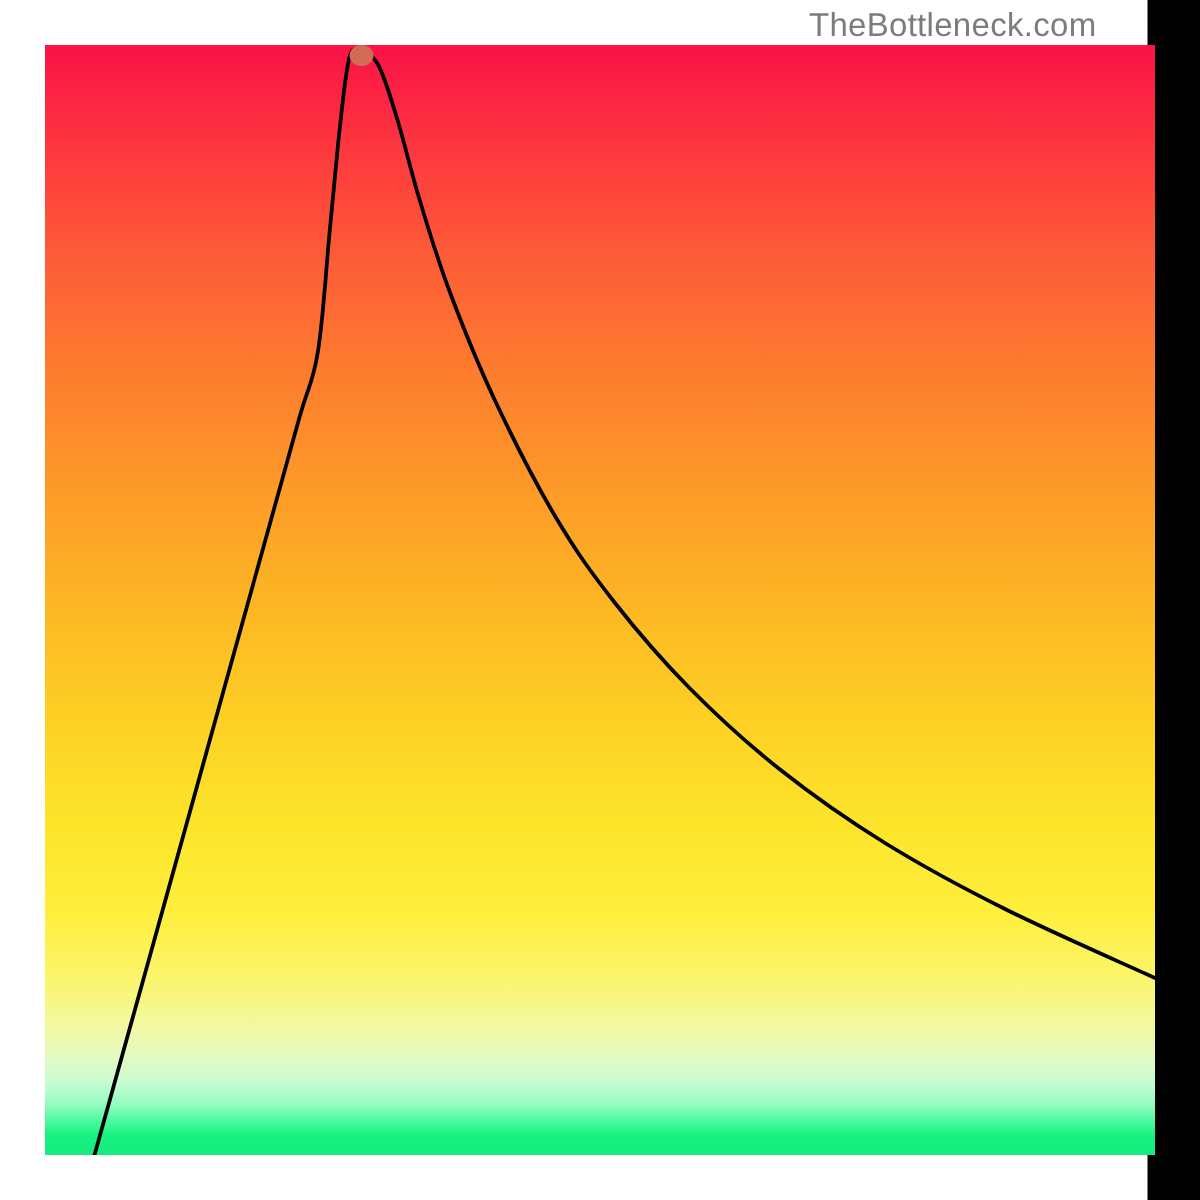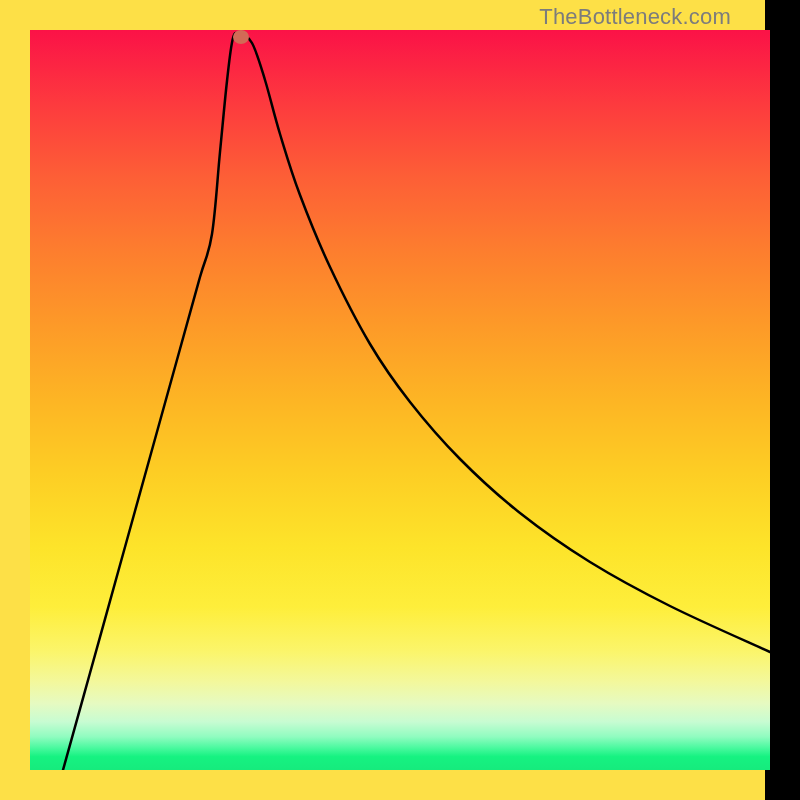--- a/index.html
+++ b/index.html
@@ -1,21 +1,21 @@
 <!DOCTYPE html>
 <html><head>
 <meta charset="utf-8">
 <style>
   * { margin: 0; padding: 0; box-sizing: border-box; }
   html, body { width: 800px; height: 800px; overflow: hidden; background: #000; }
   .frame {
     position: relative;
     width: 765px;
     height: 800px;
-    background: #fde047;
+    background: #ffffff;
   }
   .plot {
     position: absolute;
     left: 30px;
     top: 30px;
     width: 740px;
     height: 740px;
     background: linear-gradient(to bottom,
       #fb1247 0%,
       #fd3a3e 10%,

